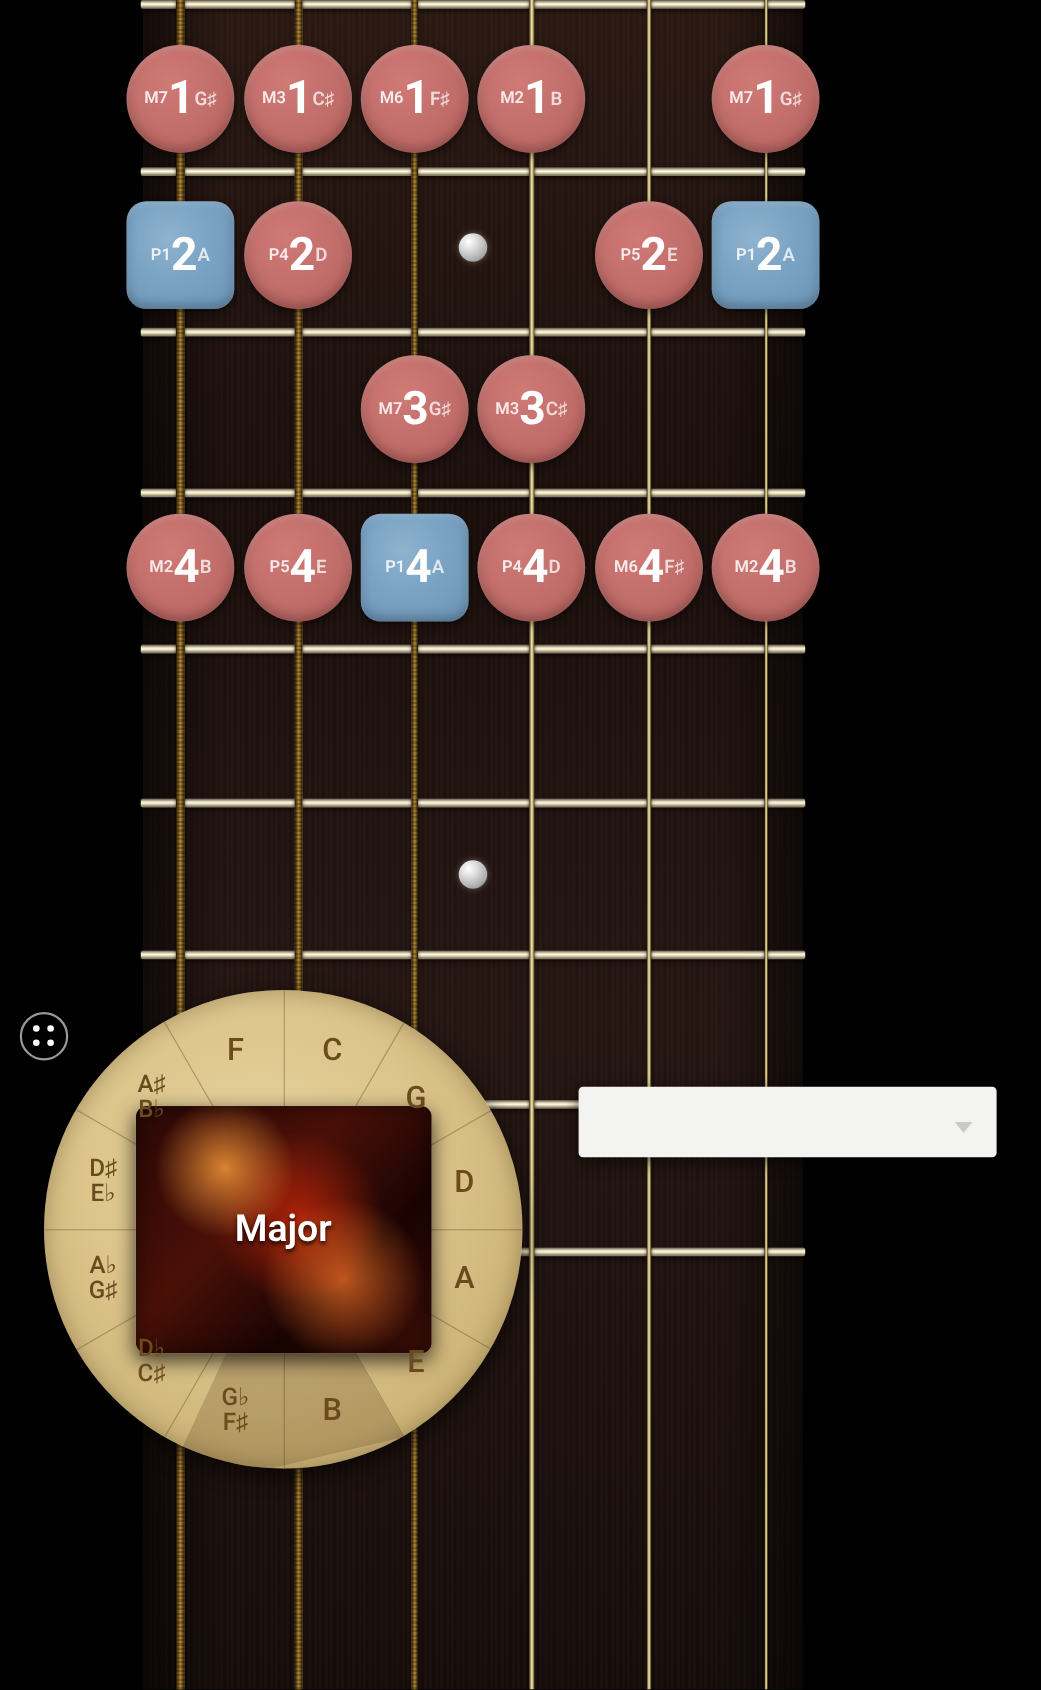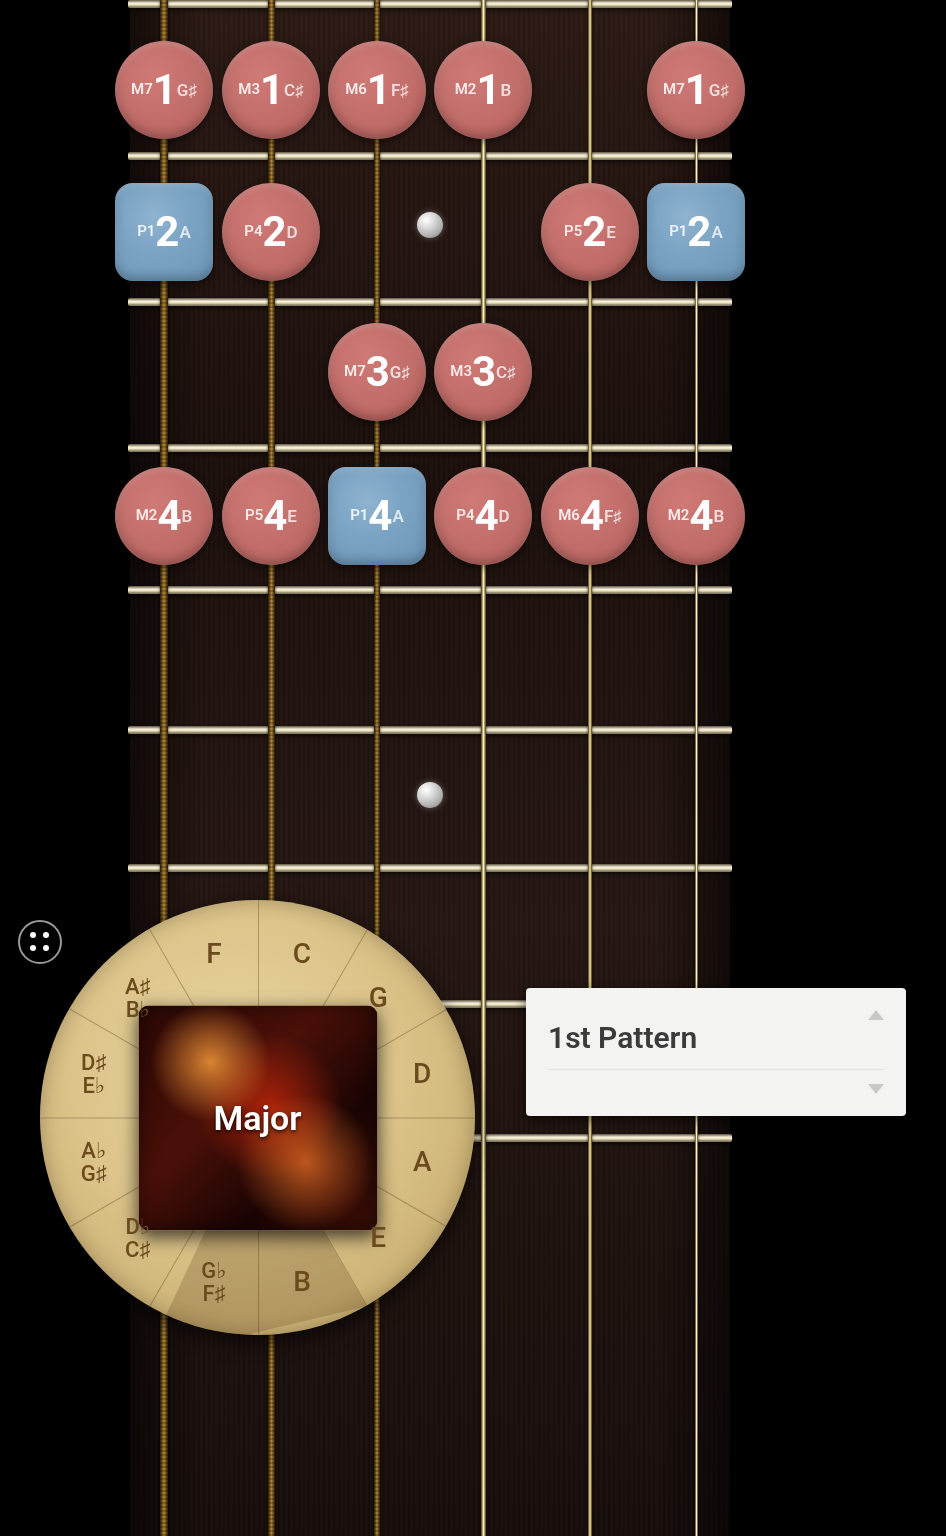--- a/index.html
+++ b/index.html
@@ -82,21 +82,21 @@
     clip-path: polygon(0 0, 100% 0, 70% 100%);
     transform: rotate(60deg);
   }
   .wheel .key {
     position: absolute; transform: translate(-50%,-50%);
     color: #6b4a1e; font-size: 28px; font-weight: 500; text-align:center; line-height:1.05;
   }
   .wheel .key.small { font-size: 22px; }
   .wheel .center {
     position: absolute; left: 50%; top: 50%; transform: translate(-50%,-50%);
-    width: 239px; height: 225px; border-radius: 10px;
+    width: 269px; height: 225px; border-radius: 10px;
     background:
       radial-gradient(circle at 30% 25%, rgba(255,160,60,.8) 0%, transparent 25%),
       radial-gradient(circle at 70% 70%, rgba(255,120,40,.7) 0%, transparent 30%),
       radial-gradient(circle at 55% 45%, rgba(200,40,10,.8) 0%, transparent 40%),
       linear-gradient(135deg,#2a0805 0%, #4a1008 40%, #1a0403 70%, #3d0e07 100%);
     box-shadow: 0 6px 18px rgba(0,0,0,.7), inset 0 0 20px rgba(0,0,0,.5);
     display: flex; align-items: center; justify-content: center;
     color: #fff; font-size: 34px; font-weight: 600;
     text-shadow: 0 2px 4px rgba(0,0,0,.8);
   }
@@ -260,19 +260,15 @@
     <div class="key small" style="left: 174.001px; top: 382.207px;">G♭<br>F♯</div>
     <div class="key small" style="left: 97.7918px; top: 338.208px;">D♭<br>C♯</div>
     <div class="key small" style="left: 53.7926px; top: 261.999px;">A♭<br>G♯</div>
     <div class="key small" style="left: 53.7926px; top: 174.001px;">D♯<br>E♭</div>
     <div class="key small" style="left: 97.7918px; top: 97.7918px;">A♯<br>B♭</div>
     <div class="key" style="left: 174.001px; top: 53.7926px;">F</div>
   </div>
 
 <div class="selector">
   <div class="row">
-    <span class="caret up"></span>
-    <div class="lbl1">1st Pattern</div>
-  </div>
-  <div class="row">
     <span class="caret down"></span>
   </div>
 </div>
 
 </body></html>

